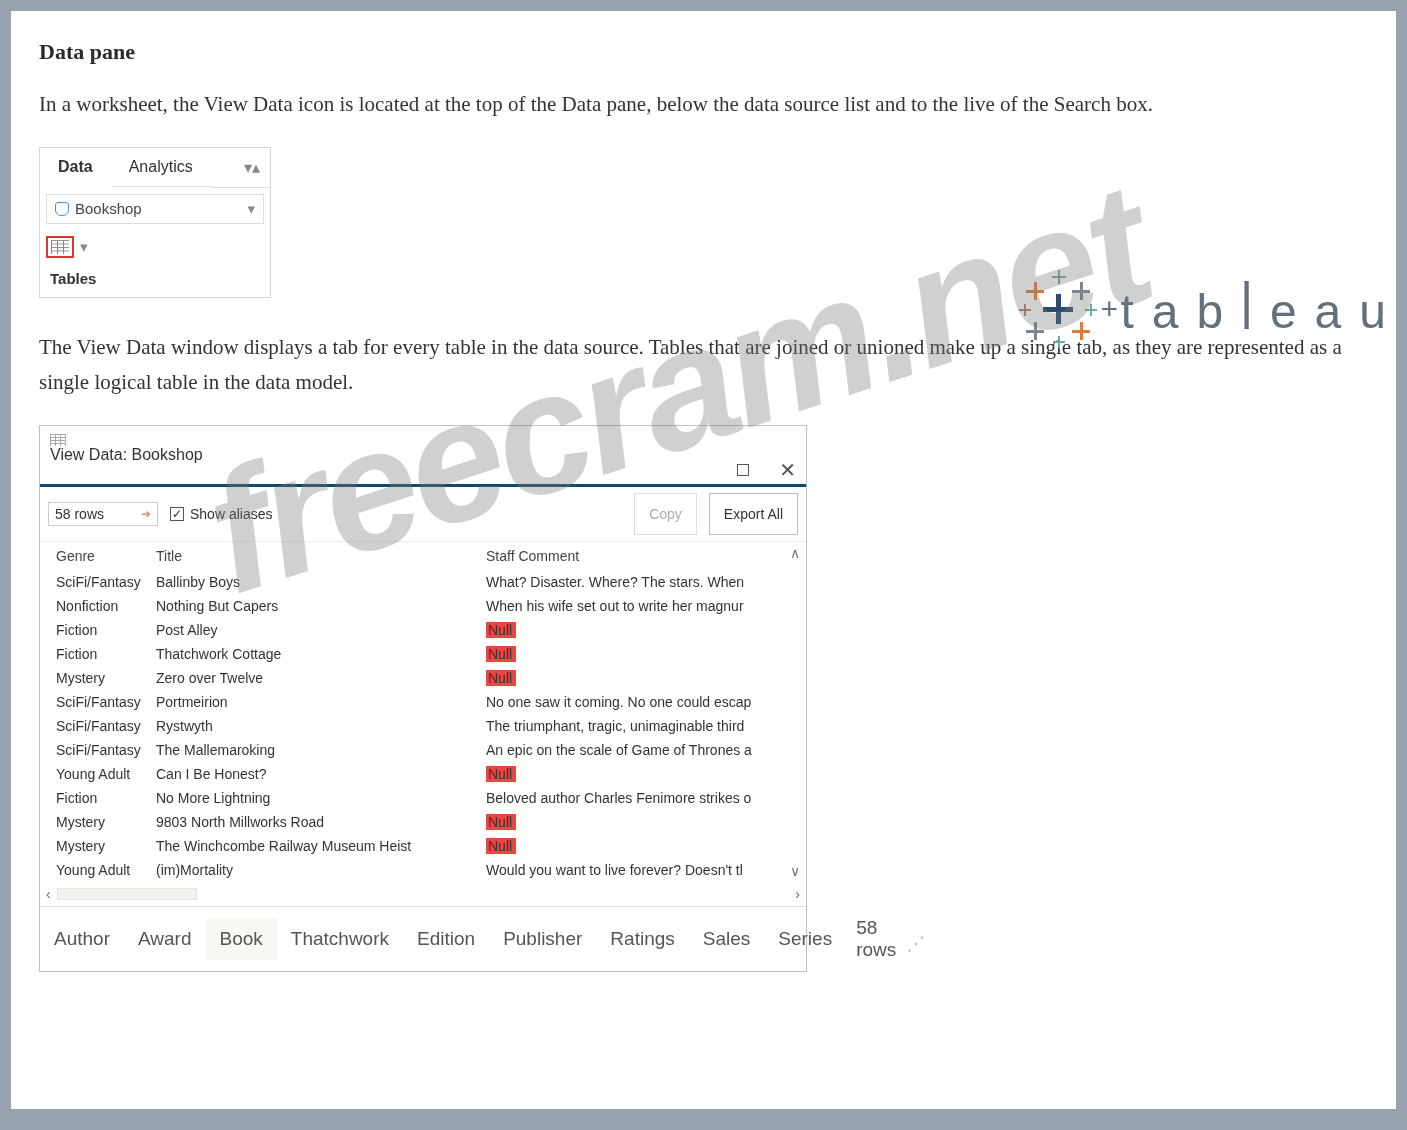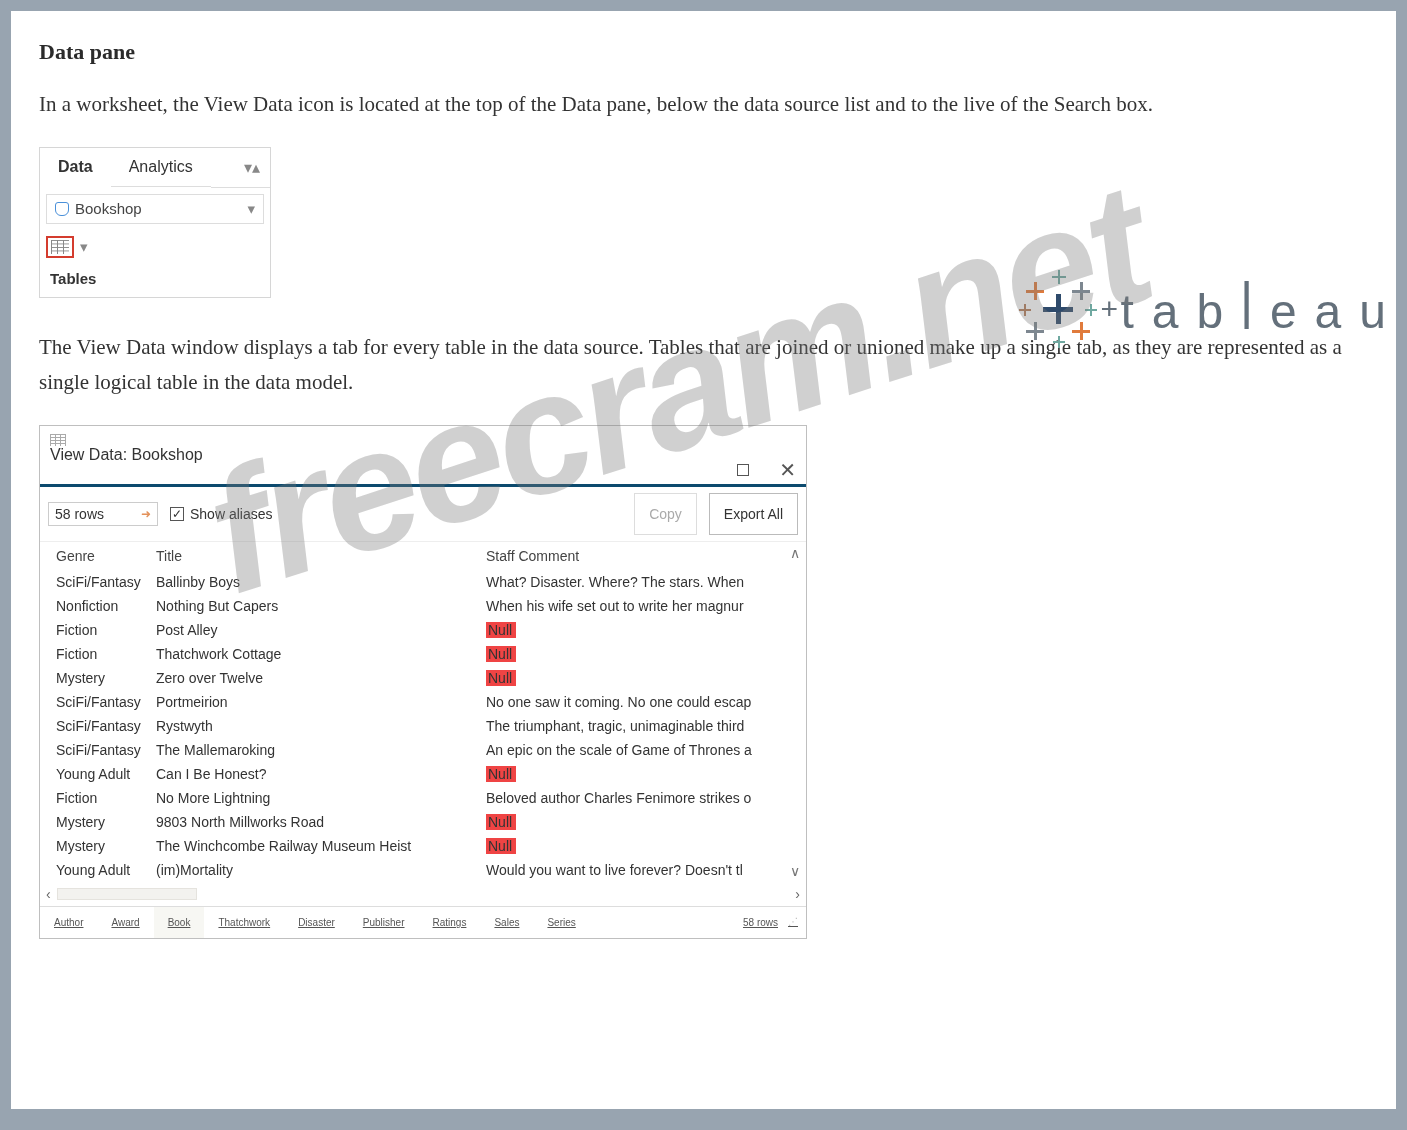--- a/index.html
+++ b/index.html
@@ -168,21 +168,21 @@
     display:flex; align-items:center; justify-content:center;
   }
   .vdw-scroll-up { top: 4px; }
   .vdw-scroll-down { bottom: 4px; }
   .vdw-hscroll { display:flex; align-items:center; padding: 4px 6px; color:#666; }
   .vdw-hscroll .lft { }
   .vdw-hscroll .thumb { margin-left:6px; width:140px; height:12px; background:#f3f2ef; border:1px solid #e5e3de; }
   .vdw-hscroll .rgt { margin-left:auto; }
   .vdw-tabs {
     display:flex; align-items:center; border-top:1px solid #ddd;
-    font-size: 10px; color:#555;text-decoration:underline;
+    font-size: 19px; color:#555;
   }
   .vdw-tabs .t { padding: 10px 14px; }
   .vdw-tabs .t.sel { background:#f7f7f3; }
   .vdw-tabs .spacer { flex:1; }
   .vdw-tabs .rows-label { padding: 10px 10px; color:#555; }
   .vdw-tabs .grip { width:14px; height:14px; color:#bbb; margin-right:4px; }
 </style>
 </head>
 <body>
 
@@ -375,20 +375,20 @@
           </div>
         </div>
       <span class="vdw-scroll-down">∨</span>
     </div>
     <div class="vdw-hscroll">
       <span class="lft">‹</span>
       <span class="thumb"></span>
       <span class="rgt">›</span>
     </div>
     <div class="vdw-tabs">
-      <div id="tabs-container" style="display:contents;"><div class="t">Author</div><div class="t">Award</div><div class="t sel">Book</div><div class="t">Thatchwork</div><div class="t">Disaster</div><div class="t">Publisher</div><div class="t">Ratings</div><div class="t">Sales</div><div class="t">Series</div></div>
+      <div id="tabs-container" style="display:contents;"><div class="t">Author</div><div class="t">Award</div><div class="t sel">Book</div><div class="t">Thatchwork</div><div class="t">Edition</div><div class="t">Publisher</div><div class="t">Ratings</div><div class="t">Sales</div><div class="t">Series</div></div>
       <div class="spacer"></div>
       <div class="rows-label">58 rows</div>
       <div class="grip">⋰</div>
     </div>
   </div>
 
 </div>
 
 </body></html>

